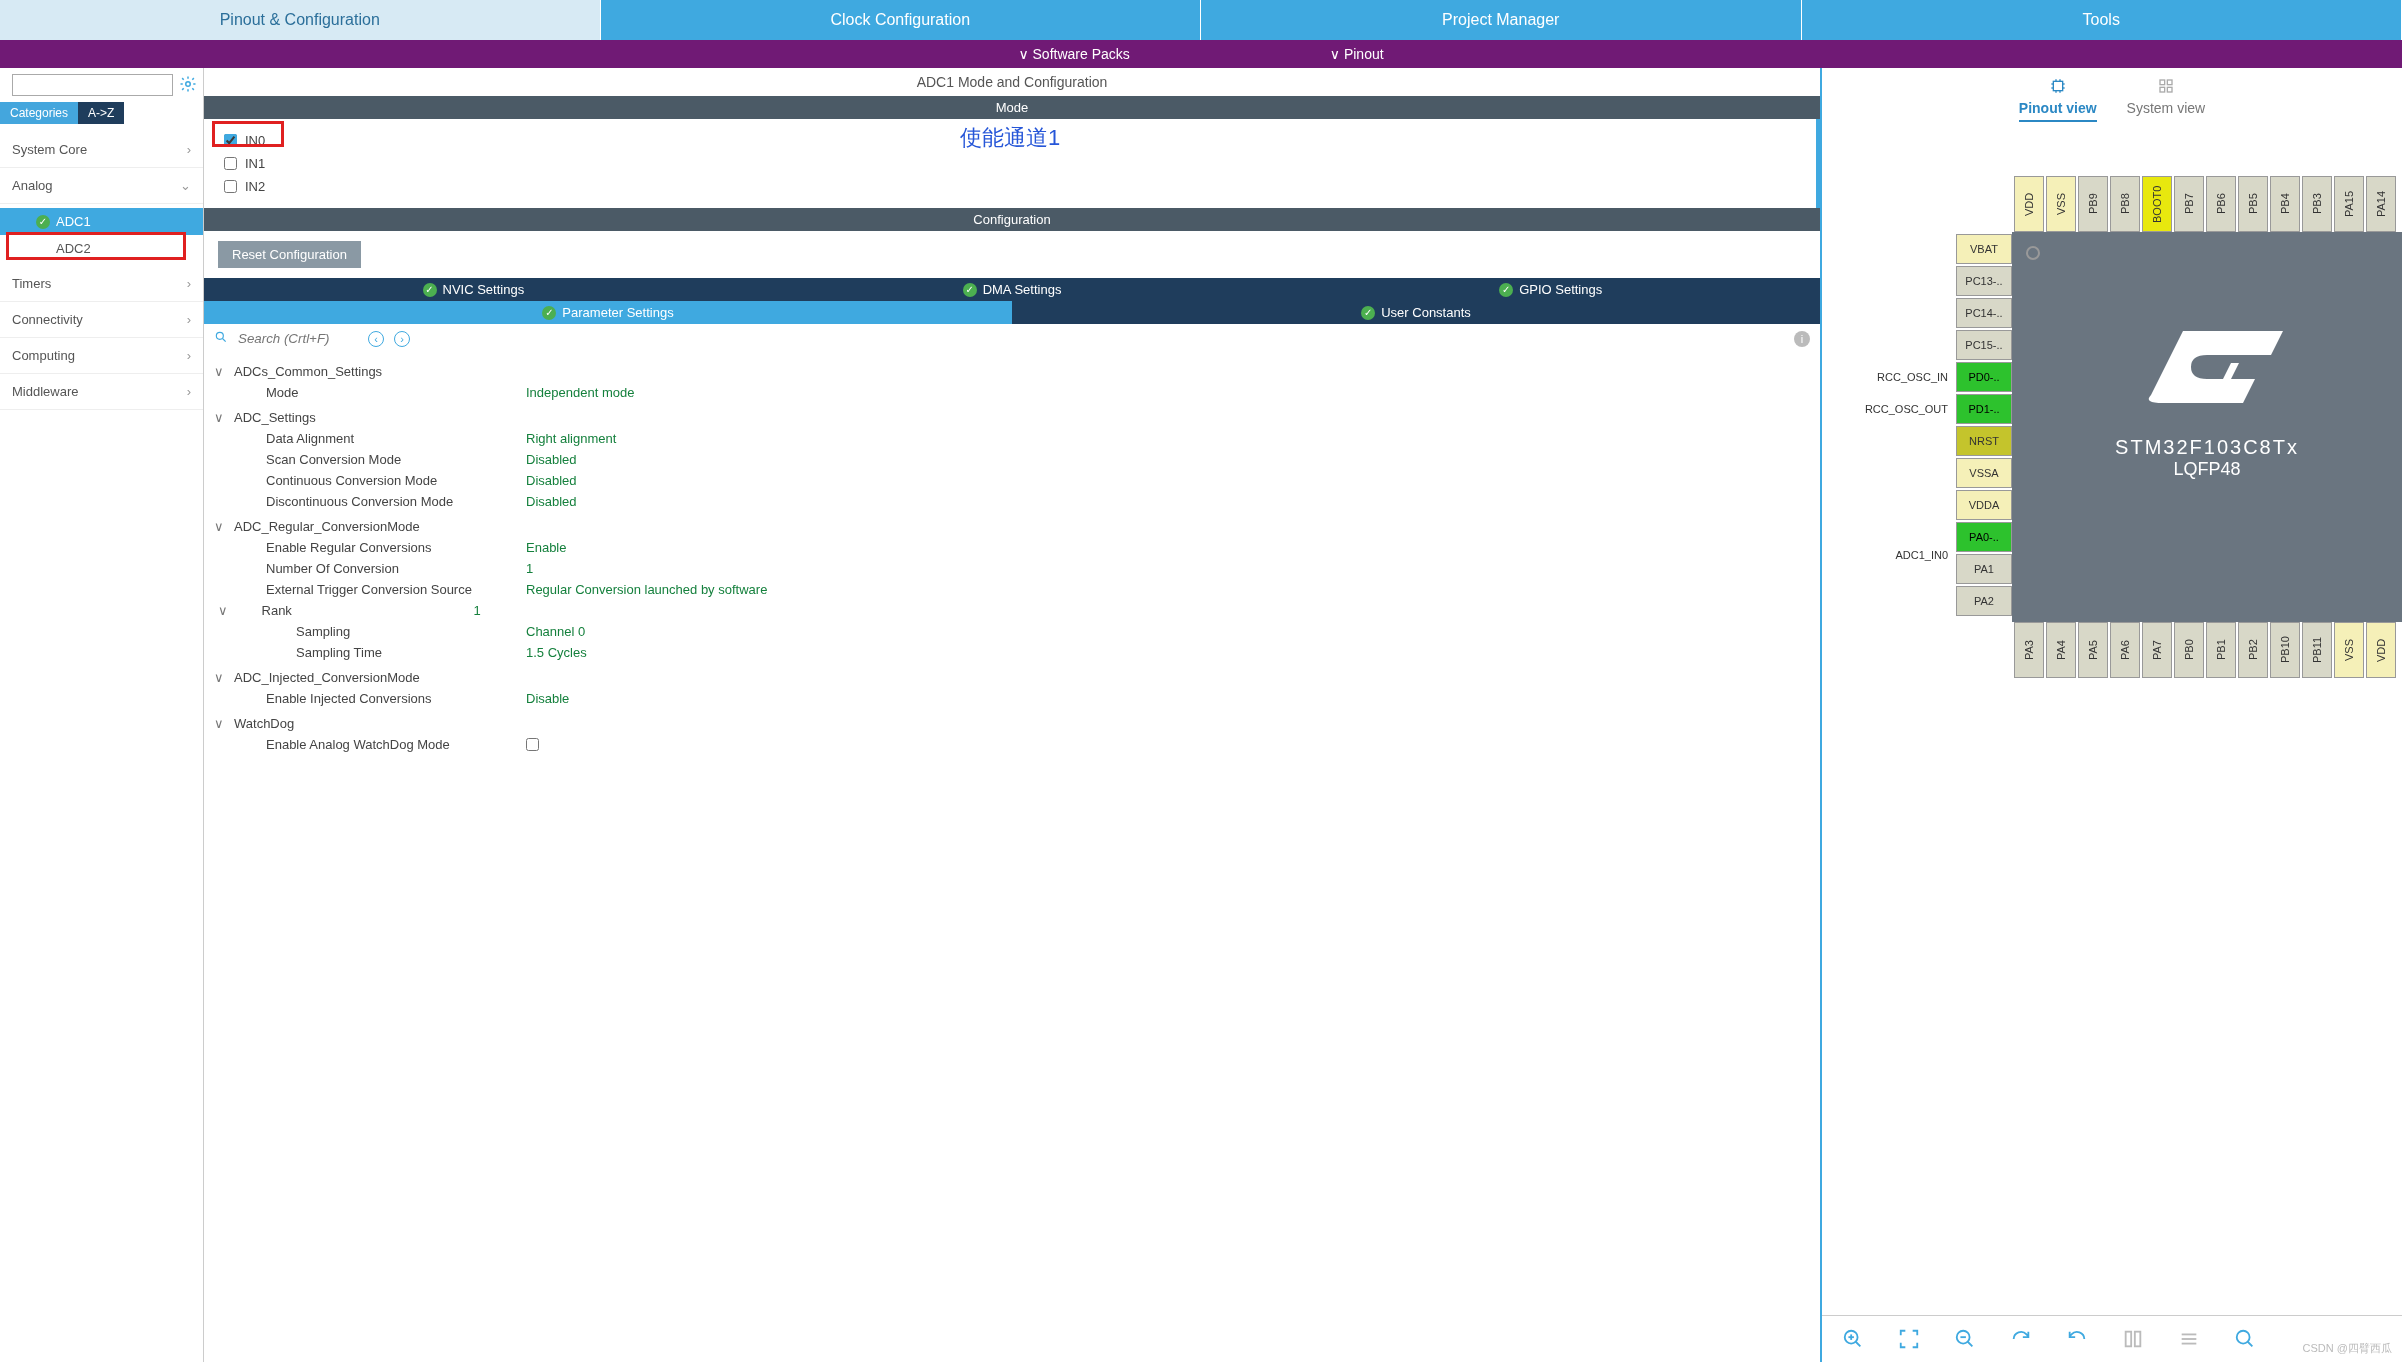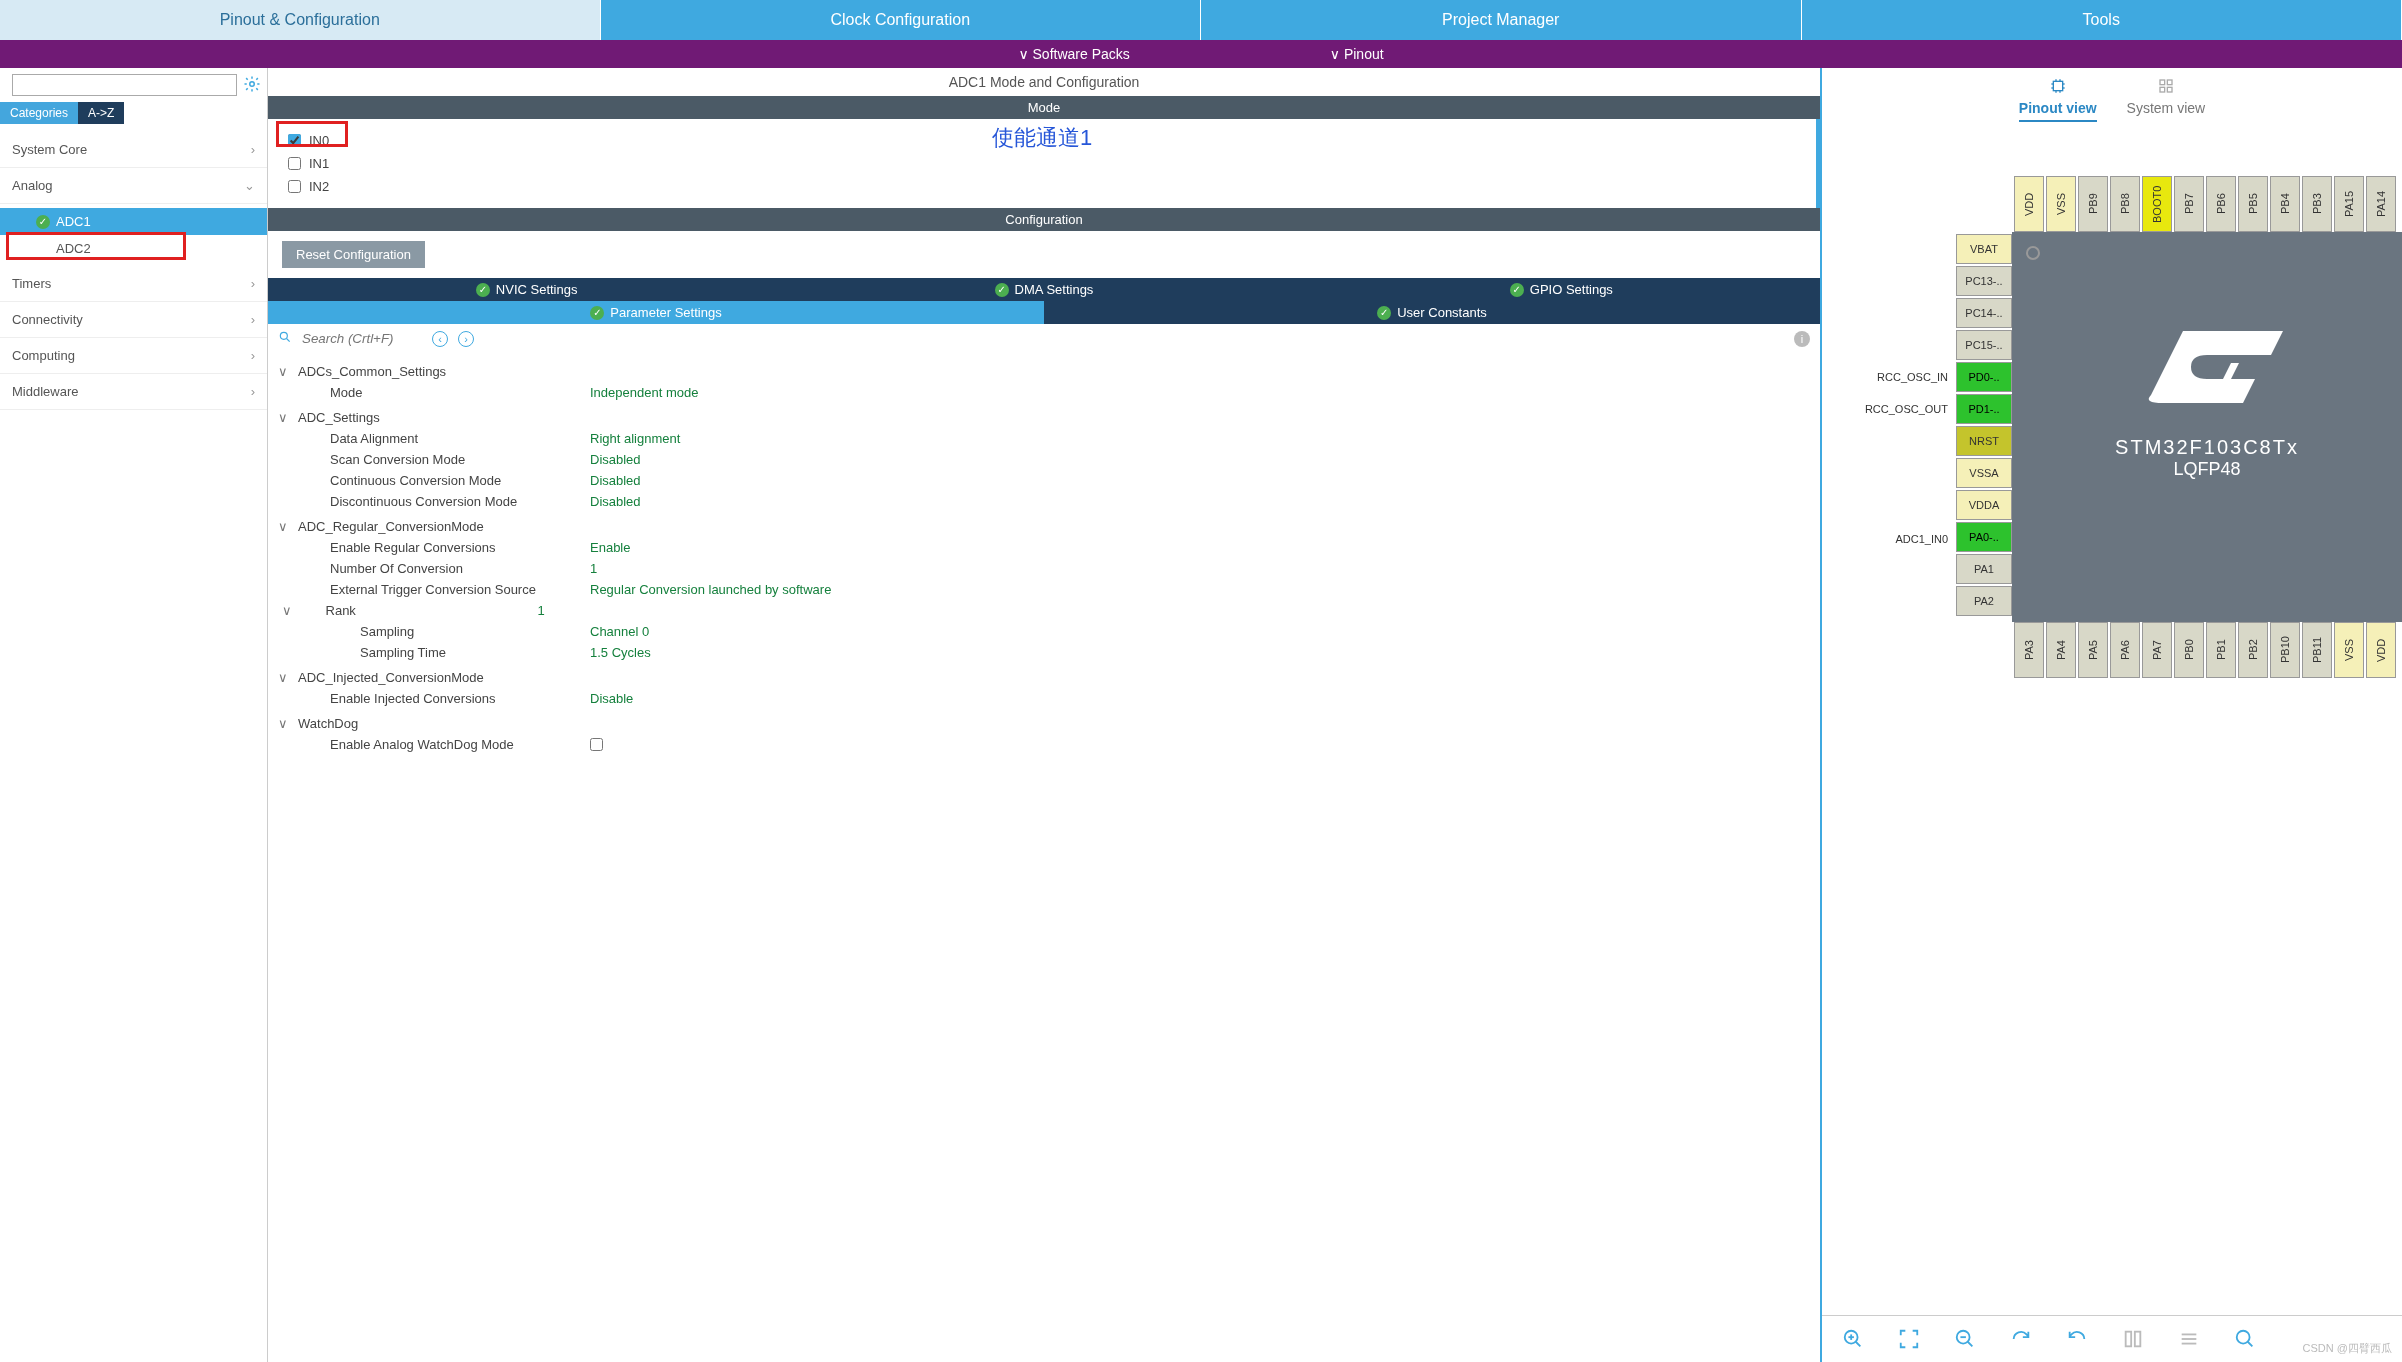--- a/index.html
+++ b/index.html
@@ -8,21 +8,21 @@
 .main-tabs { display: flex; height: 40px; }
 .main-tab { flex: 1; background: #3fa9e0; color: #fff; display: flex; align-items: center; justify-content: center; font-size: 16px; border-right: 1px solid #fff; cursor: pointer; }
 .main-tab.active { background: #d7eaf4; color: #2b6f9a; }
 
 .sub-bar { height: 28px; background: #701a75; color: #fff; display: flex; align-items: center; justify-content: center; gap: 200px; font-size: 14px; }
 .sub-bar span::before { content: "∨ "; }
 
 .body { display: flex; height: calc(100vh - 68px); }
 
 
-.left { width: 268px; border-right: 1px solid #ccc; display: flex; flex-direction: column; }
+.left { width: 204px; border-right: 1px solid #ccc; display: flex; flex-direction: column; }
 .left-top { display: flex; align-items: center; padding: 6px; gap: 6px; }
 .search-left { flex: 1; display: flex; align-items: center; border: 1px solid #aaa; height: 22px; padding: 0 4px; }
 .gear svg { width: 18px; height: 18px; }
 .cat-tabs { display: flex; font-size: 12px; }
 .cat-tab { padding: 4px 10px; background: #44a6dd; color: #fff; cursor: pointer; }
 .cat-tab.dark { background: #1f3d5c; }
 .cat-list { padding-top: 8px; }
 .cat-item { display: flex; justify-content: space-between; align-items: center; padding: 10px 12px; color: #555; border-bottom: 1px solid #eee; cursor: pointer; }
 .cat-item .chev { color: #999; }
 .sub-list { padding: 4px 0; }
@@ -326,21 +326,21 @@
           <div class="pin left " style="top: 66px;">PC14-..</div>
           <div class="pin left " style="top: 98px;">PC15-..</div>
           <div class="pin left green" style="top: 130px;">PD0-..</div>
           <div class="pin-label" style="top: 130px;">RCC_OSC_IN</div>
           <div class="pin left green" style="top: 162px;">PD1-..</div>
           <div class="pin-label" style="top: 162px;">RCC_OSC_OUT</div>
           <div class="pin left yellow" style="top: 194px;">NRST</div>
           <div class="pin left lightyellow" style="top: 226px;">VSSA</div>
           <div class="pin left lightyellow" style="top: 258px;">VDDA</div>
           <div class="pin left green" style="top: 290px;">PA0-..</div>
-          <div class="pin-label" style="top: 292px; margin-left: 44px;">ADC1_IN0</div>
+          <div class="pin-label" style="top: 308px; margin-left: 44px;">ADC1_IN0</div>
           <div class="pin left " style="top: 322px;">PA1</div>
           <div class="pin left " style="top: 354px;">PA2</div>
           <div class="pin top lightyellow" style="left: 2px;">VDD</div>
           <div class="pin top lightyellow" style="left: 34px;">VSS</div>
           <div class="pin top " style="left: 66px;">PB9</div>
           <div class="pin top " style="left: 98px;">PB8</div>
           <div class="pin top yellowbright" style="left: 130px;">BOOT0</div>
           <div class="pin top " style="left: 162px;">PB7</div>
           <div class="pin top " style="left: 194px;">PB6</div>
           <div class="pin top " style="left: 226px;">PB5</div>

